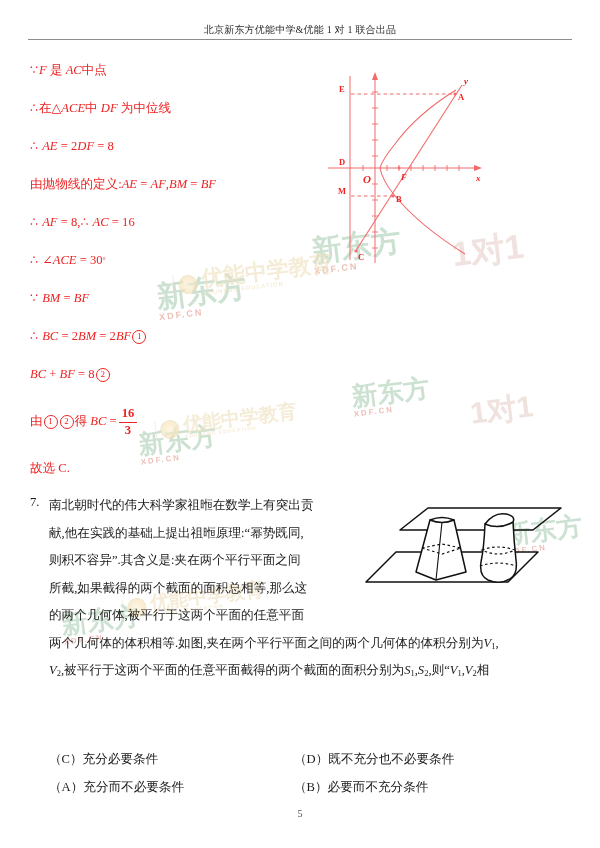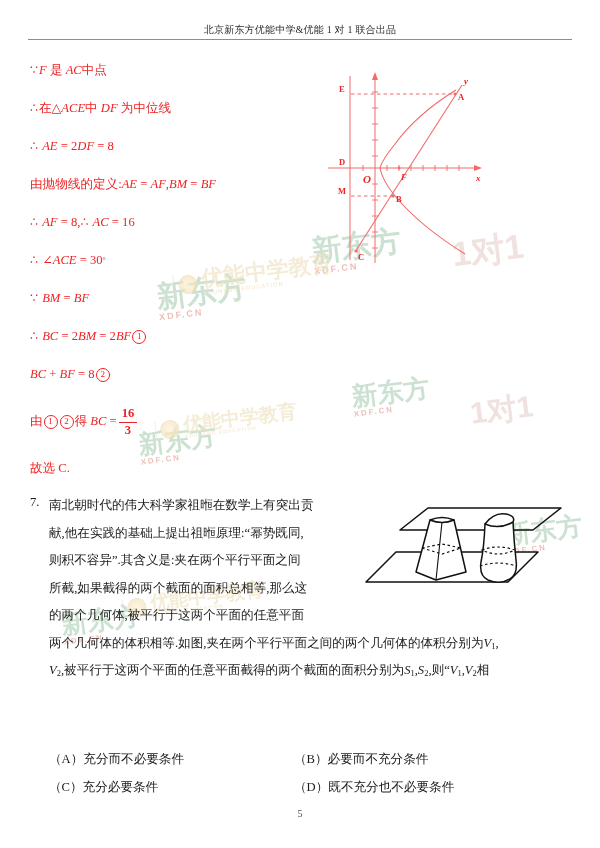--- a/index.html
+++ b/index.html
@@ -500,33 +500,33 @@
       <g stroke="#111" fill="none" stroke-width="1.2" stroke-dasharray="2.6,2.6">
         <path d="M 124 50 Q 140 44 157 50 Q 140 58 124 50 Z"></path>
         <path d="M 122 66 Q 140 60 158 66"></path>
       </g>
     </svg>
   </div>
 
   <div class="options">
     <div class="opt-row">
       <div class="opt">
+        <span>（C）</span><span>充分必要条件</span>
+      </div>
+      <div class="opt">
+        <span>（D）</span><span>既不充分也不必要条件</span>
+      </div>
+    </div>
+    <div class="opt-row">
+      <div class="opt">
         <span>（A）</span><span>充分而不必要条件</span>
       </div>
       <div class="opt">
         <span>（B）</span><span>必要而不充分条件</span>
       </div>
     </div>
-    <div class="opt-row">
-      <div class="opt">
-        <span>（C）</span><span>充分必要条件</span>
-      </div>
-      <div class="opt">
-        <span>（D）</span><span>既不充分也不必要条件</span>
-      </div>
-    </div>
   </div>
 
   <div class="footer">
     <span>5</span>
   </div>
 
 </div>
 
 </body></html>

